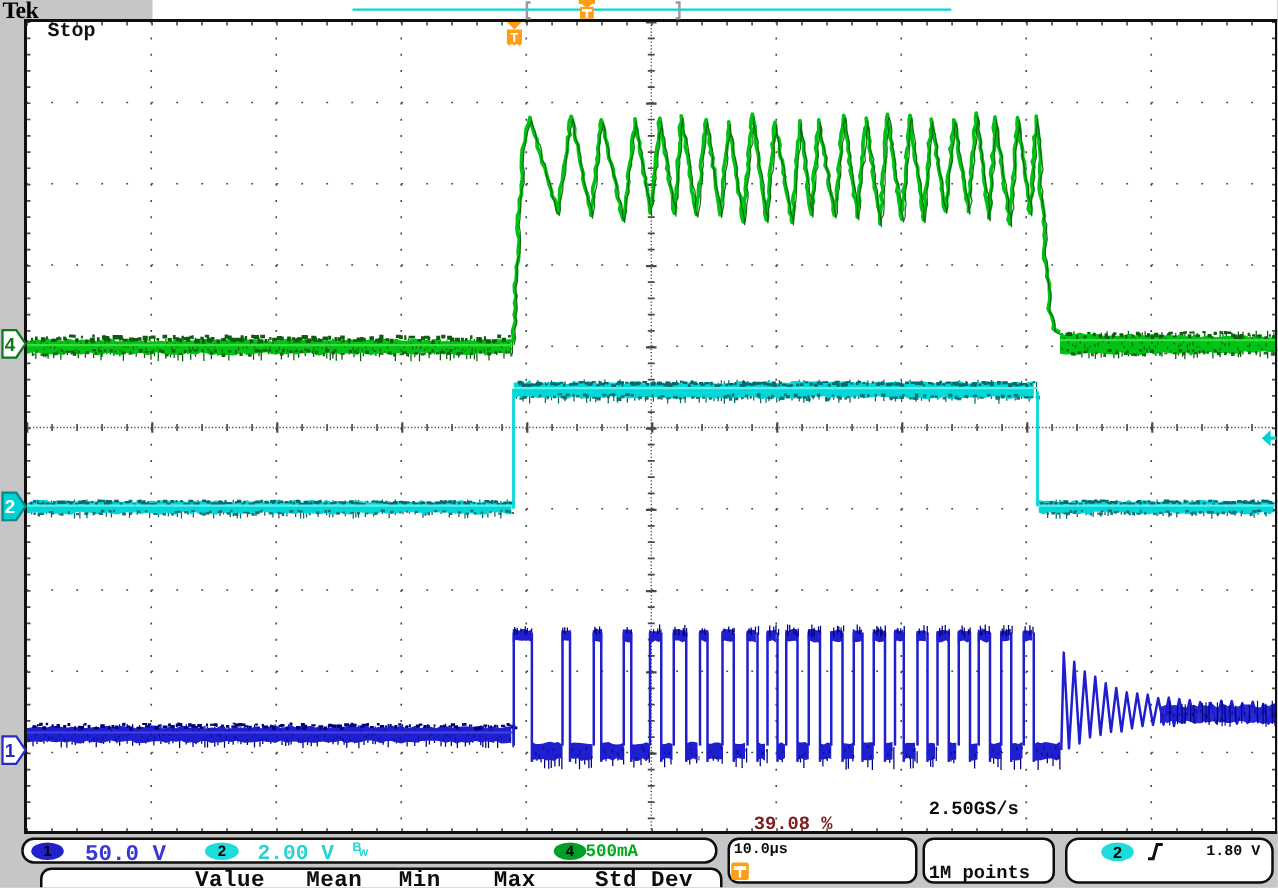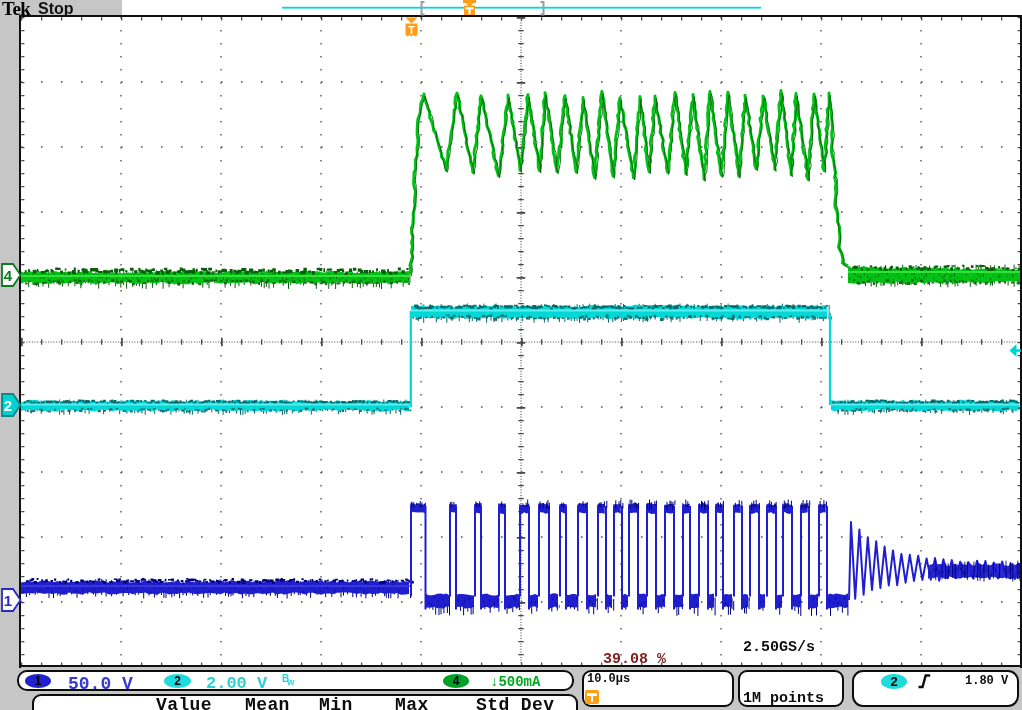--- a/index.html
+++ b/index.html
@@ -258,32 +258,32 @@
 <path d="M540.5,2 h3 v12.5 h-3" stroke="#9a9aac" stroke-width="2" fill="none"></path>
 <rect x="463" y="0" width="13" height="3.2" fill="#ff9d14"></rect>
 <polygon points="465.5,3.2 473.5,3.2 469.5,6.5" fill="#ff9d14"></polygon>
 <rect x="464" y="5.5" width="11" height="9.5" fill="#ff9d14"></rect>
 <rect x="465.5" y="7.3" width="8" height="2" fill="#ffffff"></rect>
 <rect x="468.4" y="7.3" width="2.2" height="7" fill="#ffffff"></rect>
 </svg>
 
 
 <div class="t" style="left:2px;top:-2px;font-family:'Liberation Serif',serif;font-weight:bold;font-size:19px;color:#000;letter-spacing:-0.5px;">Tek</div>
-<div class="t" style="left:38px;top:0px;font-family:Liberation Sans, sans-serif;font-weight:bold;font-size:16px;color:#111;">Stop</div>
+<div class="t" style="left:38px;top:16px;font-family:Liberation Mono, monospace;font-weight:bold;font-size:16px;color:#111;">Stop</div>
 
 
 <div class="box" style="left:17px;top:670px;width:557px;height:21px;border-radius:10px;"></div>
 <div class="pill" style="left:25px;top:673.5px;width:26px;height:14px;background:#2222cc;font-size:12px;line-height:14px;">1</div>
 <div class="t mono" style="left:68px;top:674px;font-size:18px;color:#3838d8;">50.0 V</div>
 <div class="pill" style="left:164px;top:673.5px;width:27px;height:14px;background:#1edcdc;font-size:12px;line-height:14px;">2</div>
 <div class="t mono" style="left:206px;top:674px;font-size:17px;color:#2ad2d2;">2.00 V</div>
 <div class="t" style="left:282px;top:673px;font-size:10px;font-weight:bold;color:#1ed8d8;">B</div>
 <div class="t" style="left:287px;top:678px;font-size:8px;font-weight:bold;color:#1ed8d8;">W</div>
 <div class="pill" style="left:443px;top:673.5px;width:26px;height:14px;background:#00a028;font-size:12px;line-height:14px;">4</div>
-<div class="t mono" style="left:490px;top:674px;font-size:14px;color:#00aa1e;">↓500mA</div>
+<div class="t mono" style="left:460px;top:674px;font-size:14px;color:#00aa1e;">↓500mA</div>
 
 
 <div class="box" style="left:32px;top:694px;width:546px;height:24px;"></div>
 <div class="t mono" style="left:156px;top:695px;font-size:18px;color:#0d0d0d;letter-spacing:0.4px;">Value</div>
 <div class="t mono" style="left:245px;top:695px;font-size:18px;color:#0d0d0d;letter-spacing:0.4px;">Mean</div>
 <div class="t mono" style="left:319px;top:695px;font-size:18px;color:#0d0d0d;letter-spacing:0.4px;">Min</div>
 <div class="t mono" style="left:395px;top:695px;font-size:18px;color:#0d0d0d;letter-spacing:0.4px;">Max</div>
 <div class="t mono" style="left:476px;top:695px;font-size:18px;color:#0d0d0d;letter-spacing:0.4px;">Std Dev</div>
 
 

